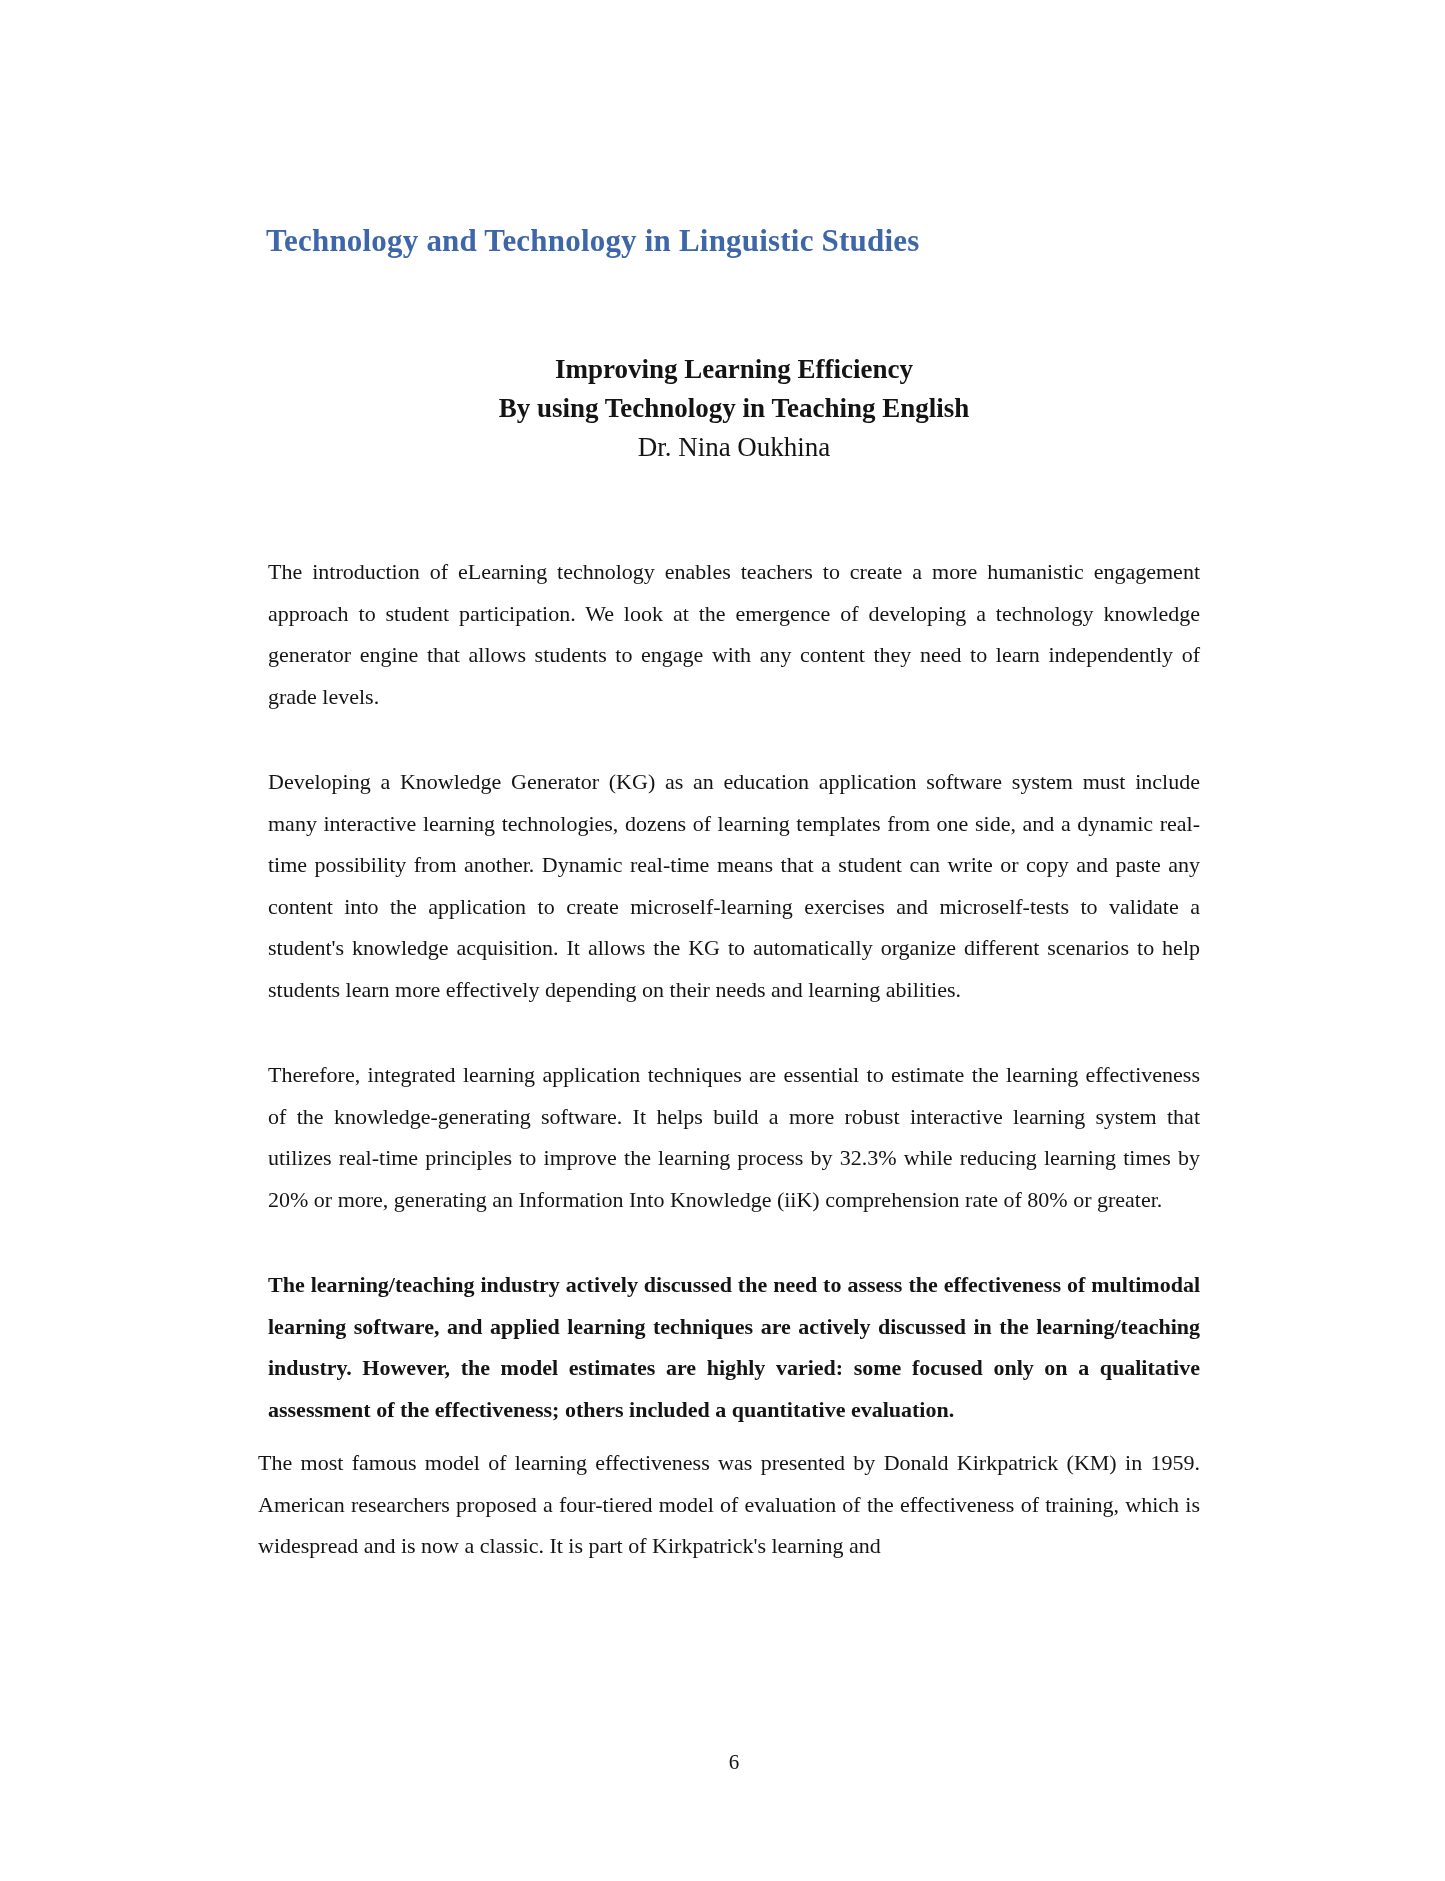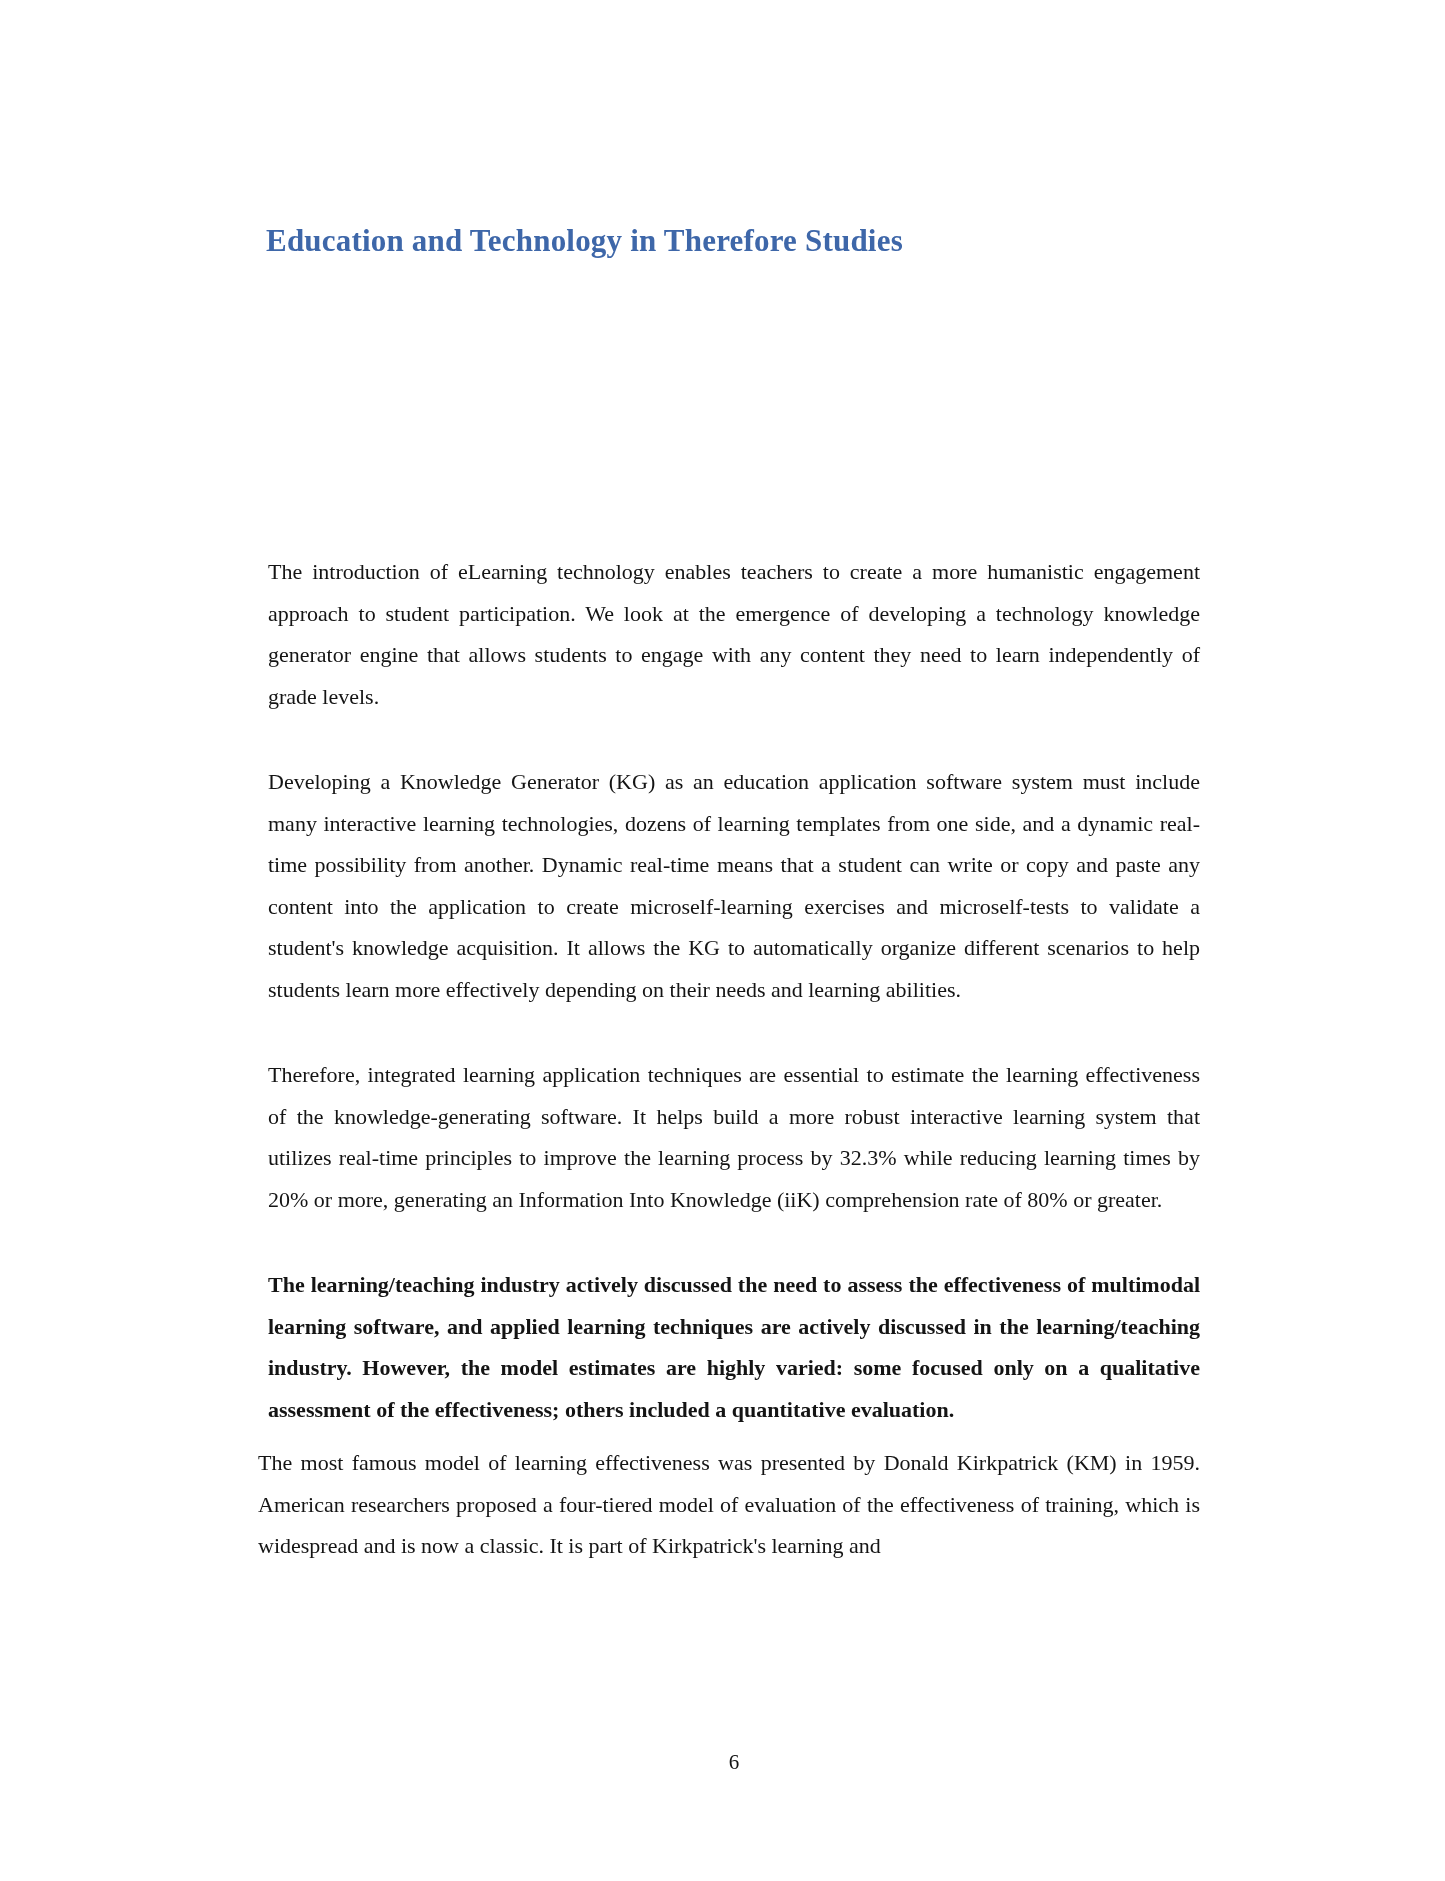--- a/index.html
+++ b/index.html
@@ -56,22 +56,27 @@
     width: 932px;
     text-align: center;
     font-size: 21px;
     color: var(--ink);
   }
 </style>
 </head>
 <body>
 
 <div class="page">
-  <div class="journal-header">Education and Technology in Therefore Studies</div>
+  <div class="journal-header">Technology and Technology in Linguistic Studies</div>
 
+  <div class="title-block">
+    <div class="title-line bold">Improving Learning Efficiency</div>
+    <div class="title-line bold">By using Technology in Teaching English</div>
+    <div class="title-line author">Dr. Nina Oukhina</div>
+  </div>
 
   <div class="body-text" id="article-body">
       <p><span>The introduction of eLearning technology enables teachers to create a more humanistic engagement approach to student participation. We look at the emergence of developing a technology knowledge generator engine that allows students to engage with any content they need to learn independently of grade levels.</span></p>
       <p><span>Developing a Knowledge Generator (KG)  as an education application software system must include many interactive learning technologies, dozens of learning templates from one side, and a dynamic real-time possibility from another. Dynamic real-time means that a student can write or copy and paste any content into the application to create microself-learning exercises and microself-tests to validate a student's knowledge acquisition. It allows the KG to </span><span class="bold">automatically</span><span> organize different scenarios to help students learn more effectively depending on their needs and learning abilities.</span></p>
       <p><span>Therefore, integrated learning application techniques are essential to estimate the learning effectiveness of the knowledge-generating software. It helps build a more robust interactive learning system that utilizes real-time principles to improve the learning process by 32.3% while reducing learning times by 20% or more, generating an Information Into Knowledge (iiK) comprehension rate of 80% or greater.</span></p>
       <p class="tight"><span>The learning/teaching industry actively discussed the need to assess the effectiveness of multimodal learning software, and applied learning techniques are actively discussed in the learning/teaching industry. However, the model estimates are highly varied: some focused only on a qualitative assessment of the effectiveness; others included a quantitative evaluation.</span></p>
       <p class="outdent"><span>The most famous model of learning effectiveness was presented by Donald Kirkpatrick (KM) in 1959. American researchers proposed a four-tiered model of evaluation of the effectiveness of training, which is widespread and is now a classic. It is part of Kirkpatrick's learning and</span></p>
     </div>
 
   <div class="page-number">6</div>

